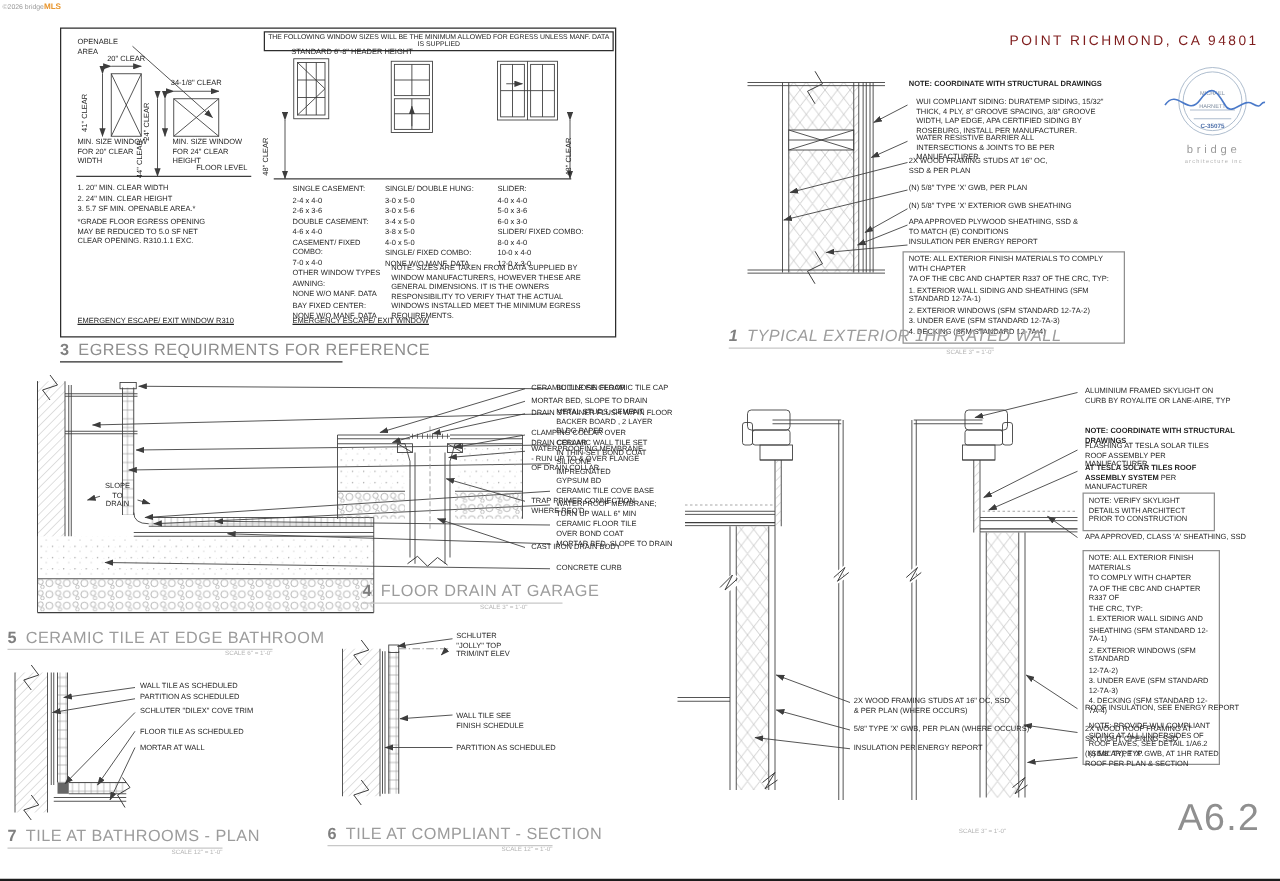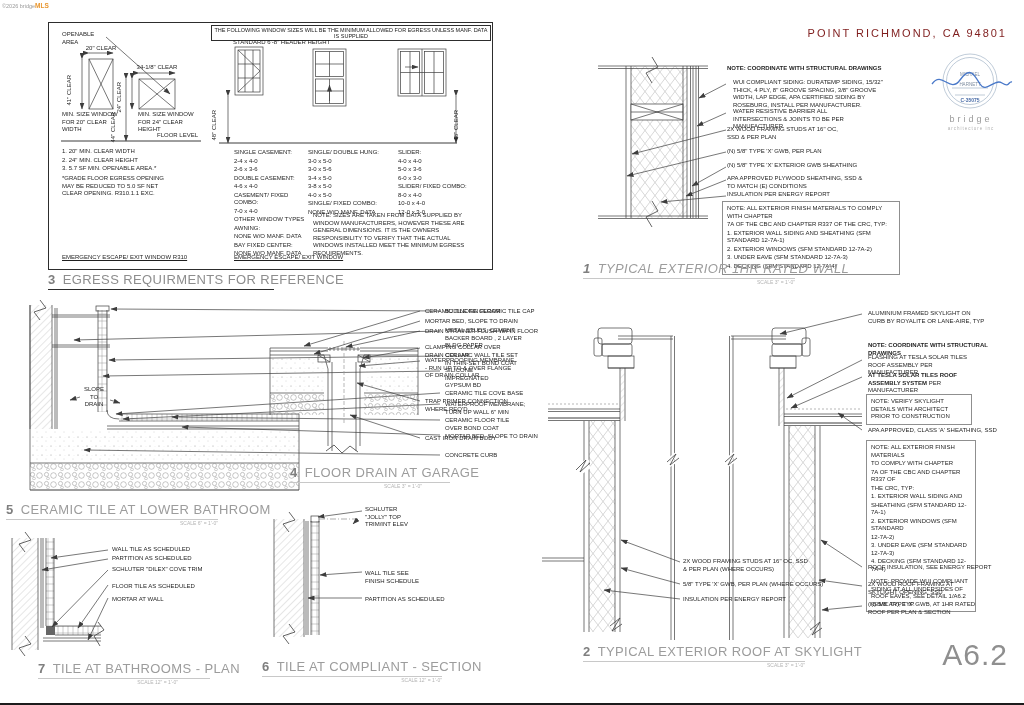--- a/index.html
+++ b/index.html
@@ -308,21 +308,21 @@
   <div class="lbl" style="left:445px;top:308px;width:110px;">BULLNOSE CERAMIC TILE CAP</div>
   <div class="lbl" style="left:445px;top:327px;width:80px;">METAL STUDS, CEMENT BACKER BOARD , 2 LAYER BLDG PAPER</div>
   <div class="lbl" style="left:445px;top:352px;width:80px;">CERAMIC WALL TILE SET IN THIN-SET BOND COAT</div>
   <div class="lbl" style="left:445px;top:367px;width:70px;">SILICONE IMPREGNATED GYPSUM BD</div>
   <div class="lbl" style="left:445px;top:390px;width:110px;">CERAMIC TILE COVE BASE</div>
   <div class="lbl" style="left:445px;top:401px;width:84px;">WATERPROOF MEMBRANE; TURN UP WALL 6" MIN</div>
   <div class="lbl" style="left:445px;top:417px;width:80px;">CERAMIC FLOOR TILE OVER BOND COAT</div>
   <div class="lbl" style="left:445px;top:433px;width:110px;">MORTAR BED, SLOPE TO DRAIN</div>
   <div class="lbl" style="left:445px;top:452px;width:110px;">CONCRETE CURB</div>
   <div class="dtitle" style="left:6px;top:502px;width:212px;">
-    <span class="num">5</span><span>CERAMIC TILE AT LOWER BATHROOM</span>
+    <span class="num">5</span><span>CERAMIC TILE AT EDGE BATHROOM</span>
   </div>
   <div class="scale" style="left:6px;top:520px;width:212px;">SCALE   6" = 1'-0"</div>
 
   <svg style="left:262px;top:303px;" width="162" height="165" viewBox="0 0 162 165">
     <g stroke="#3d3d3d" stroke-width="0.7" fill="none">
       <line x1="82" y1="38" x2="82" y2="120" stroke-dasharray="4 2" stroke="#9a9a9a"></line>
       <line x1="8" y1="45" x2="66" y2="45"></line>
         <line x1="8" y1="48" x2="66" y2="48"></line>
       <line x1="98" y1="45" x2="156" y2="45"></line>
         <line x1="98" y1="48" x2="156" y2="48"></line>
@@ -403,21 +403,21 @@
       <line x1="100" y1="42" x2="44" y2="99" marker-end="url(#arr)"></line>
       <line x1="100" y1="57" x2="70" y2="100" marker-end="url(#arr)"></line>
       <line x1="100" y1="70" x2="80" y2="112" marker-end="url(#arr)"></line>
     </g>
   </svg>
   <div class="lbl" style="left:112px;top:546px;width:110px;">WALL TILE AS SCHEDULED</div>
   <div class="lbl" style="left:112px;top:555px;width:110px;">PARTITION AS SCHEDULED</div>
   <div class="lbl" style="left:112px;top:566px;width:120px;">SCHLUTER "DILEX" COVE TRIM</div>
   <div class="lbl" style="left:112px;top:583px;width:110px;">FLOOR TILE AS SCHEDULED</div>
   <div class="lbl" style="left:112px;top:596px;width:110px;">MORTAR AT WALL</div>
-  <div class="dtitle" style="left:6px;top:661px;width:172px;margin-left:32px;">
+  <div class="dtitle" style="left:6px;top:661px;width:172px;">
     <span class="num">7</span><span>TILE AT BATHROOMS - PLAN</span>
   </div>
   <div class="scale" style="left:6px;top:679px;width:172px;">SCALE   12" = 1'-0"</div>
 
   <svg style="left:262px;top:505px;" width="101" height="148" viewBox="0 0 101 148">
     <g stroke="#3d3d3d" stroke-width="0.7" fill="none">
       <rect x="12" y="14" width="30" height="118" fill="url(#hatchP)" stroke="none"></rect>
       <line x1="12" y1="14" x2="12" y2="132"></line>
         <line x1="42" y1="14" x2="42" y2="132"></line>
       <polyline points="27,7 33,15 21,19 27,27" stroke-width="0.8"></polyline>
@@ -546,20 +546,17 @@
         <div>12-7A-2)</div>
         <div>3. UNDER EAVE (SFM STANDARD 12-7A-3)</div>
         <div>4. DECKING (SFM STANDARD 12-7A-4)</div>
       </div>
     <div style="margin-top:5px;">NOTE: PROVIDE WUI COMPLIANT SIDING AT ALL UNDERSIDES OF ROOF EAVES, SEE DETAIL 1/A6.2 (SIMILAR), TYP.</div>
   </div>
   <div class="lbl" style="left:868px;top:564px;width:140px;">ROOF INSULATION, SEE ENERGY REPORT</div>
   <div class="lbl" style="left:868px;top:581px;width:110px;">2X WOOD ROOF FRAMING AT SKYLIGHT OPENING, SSD</div>
   <div class="lbl" style="left:868px;top:601px;width:110px;">(N) 5/8" TYPE 'X' GWB, AT 1HR RATED ROOF PER PLAN &amp; SECTION</div>
 
-  <div class="dtitle" style="left:583px;top:644px;width:222px;">
-    <span class="num">2</span><span>TYPICAL EXTERIOR ROOF AT SKYLIGHT</span>
-  </div>
   <div class="scale" style="left:583px;top:662px;width:222px;">SCALE   3" = 1'-0"</div>
 
   <div class="sheetnum">A6.2</div>
 
 </div>
 
 </body></html>

